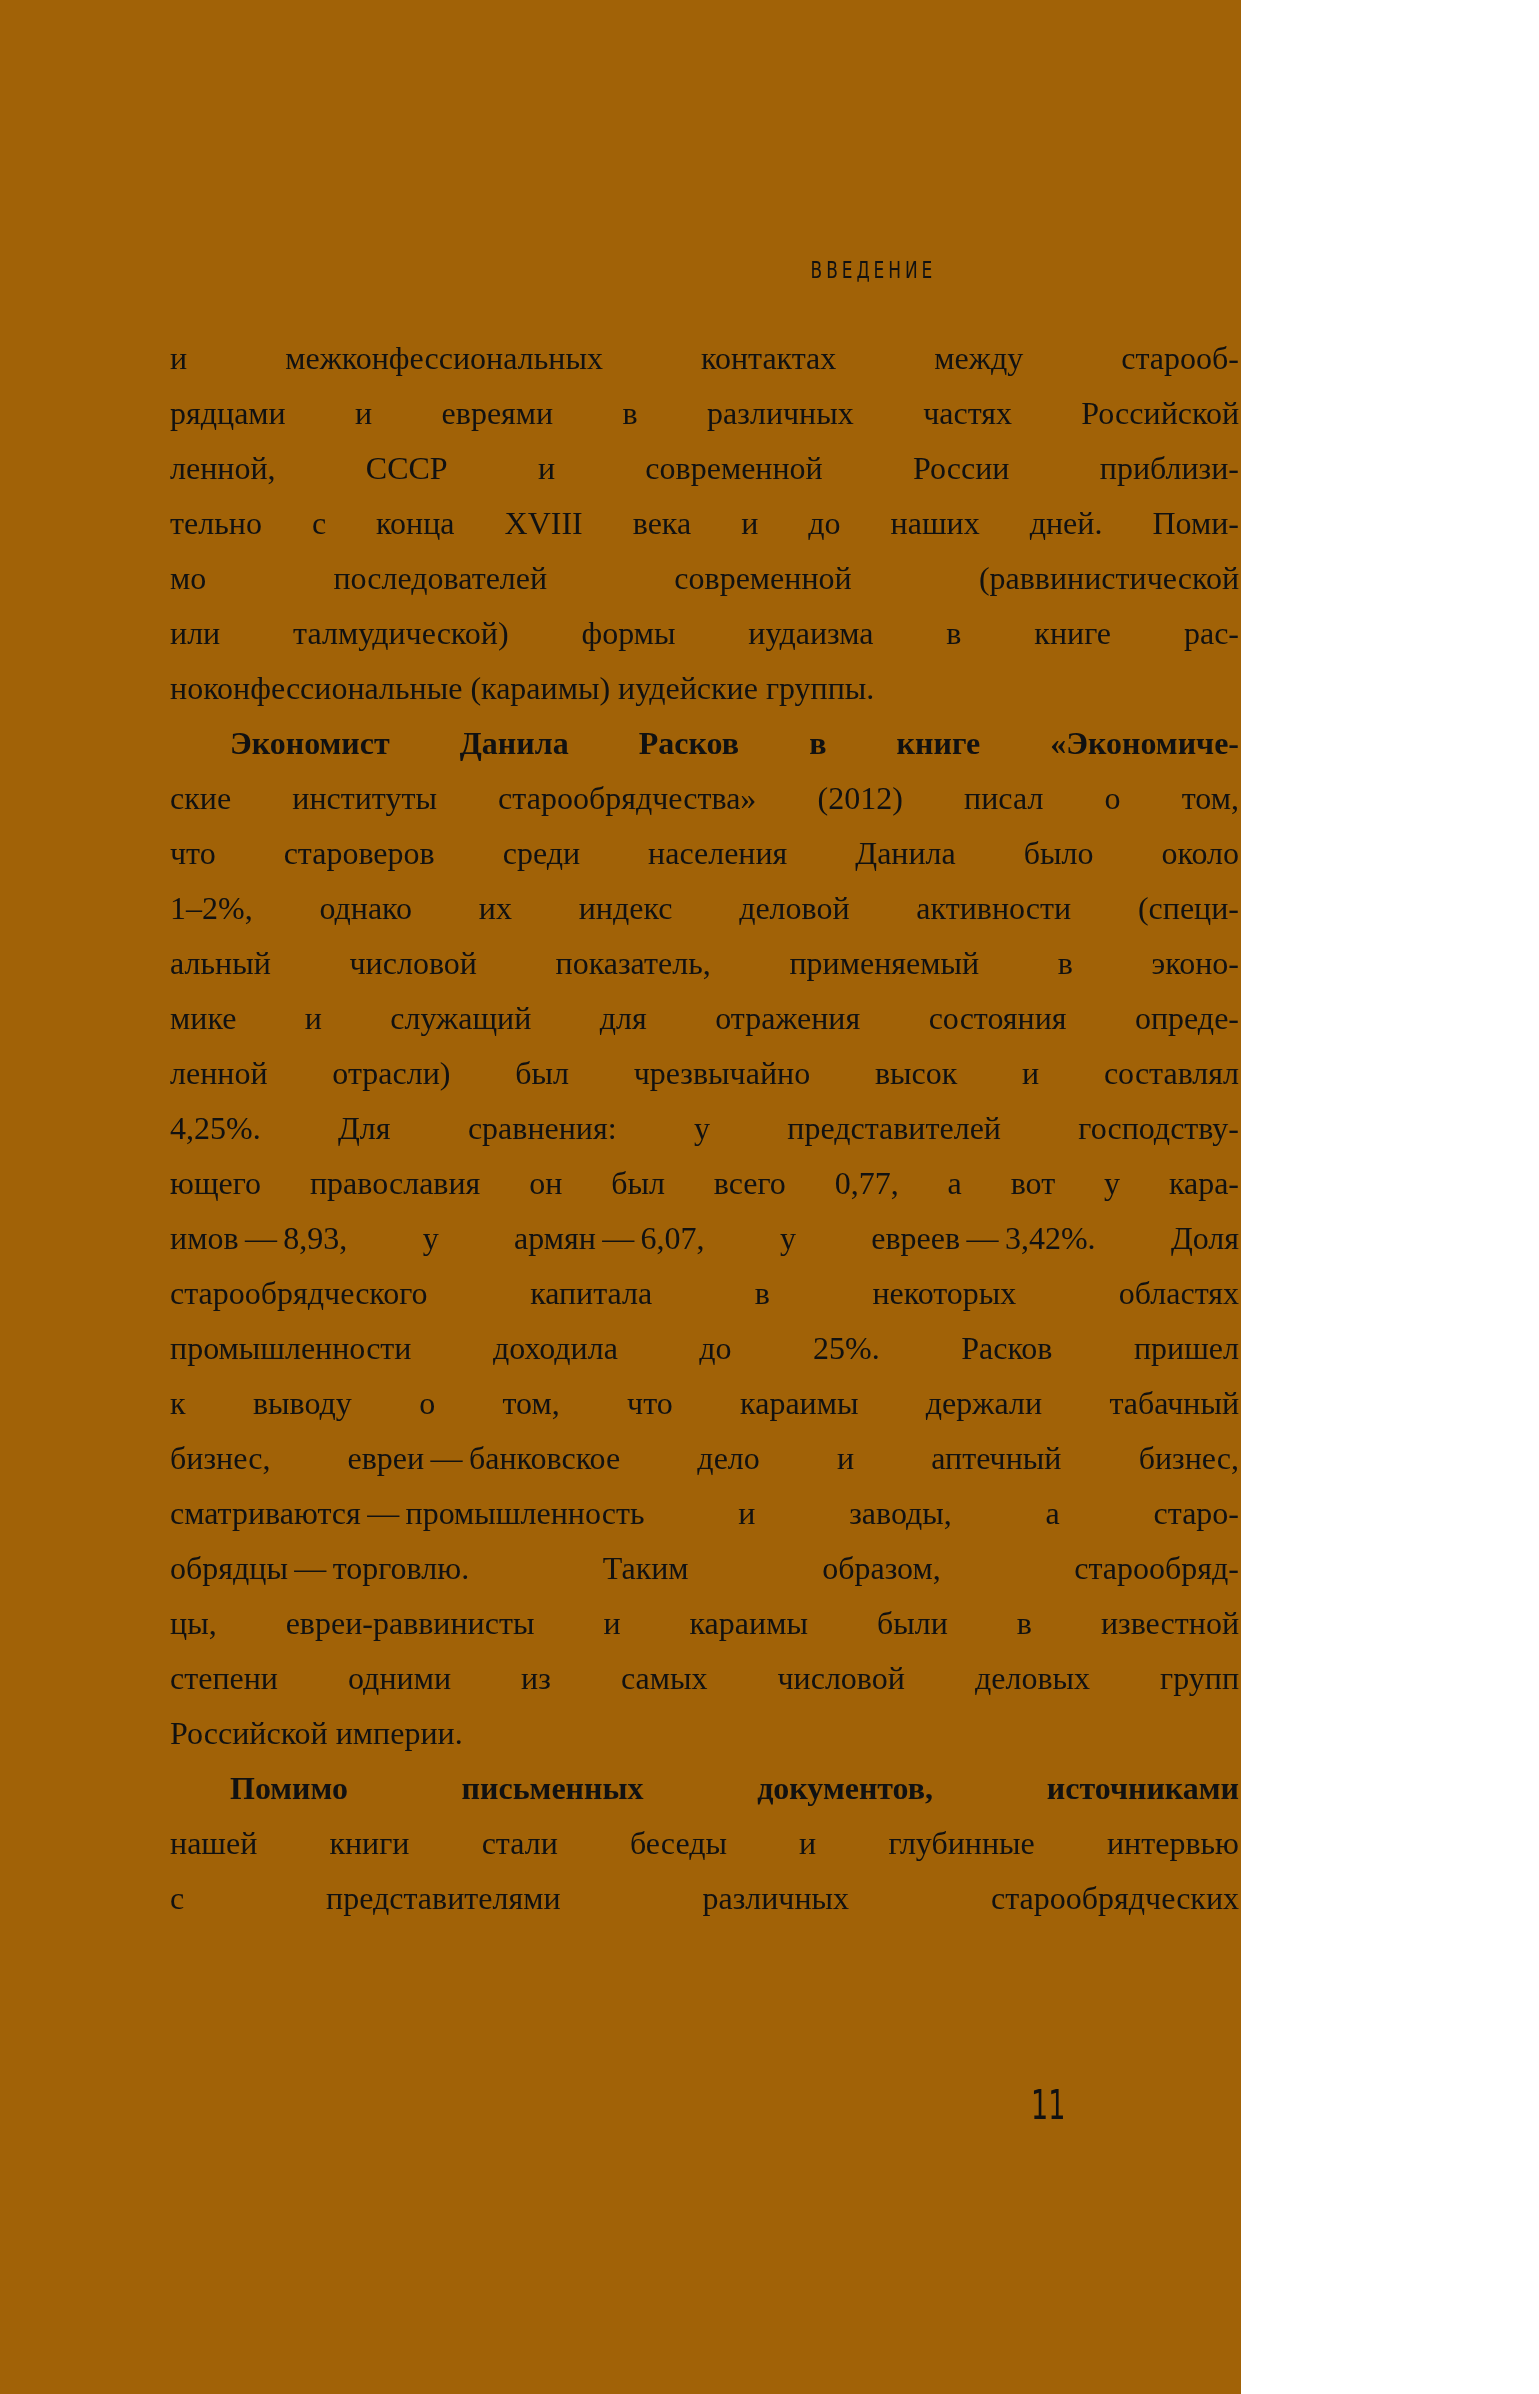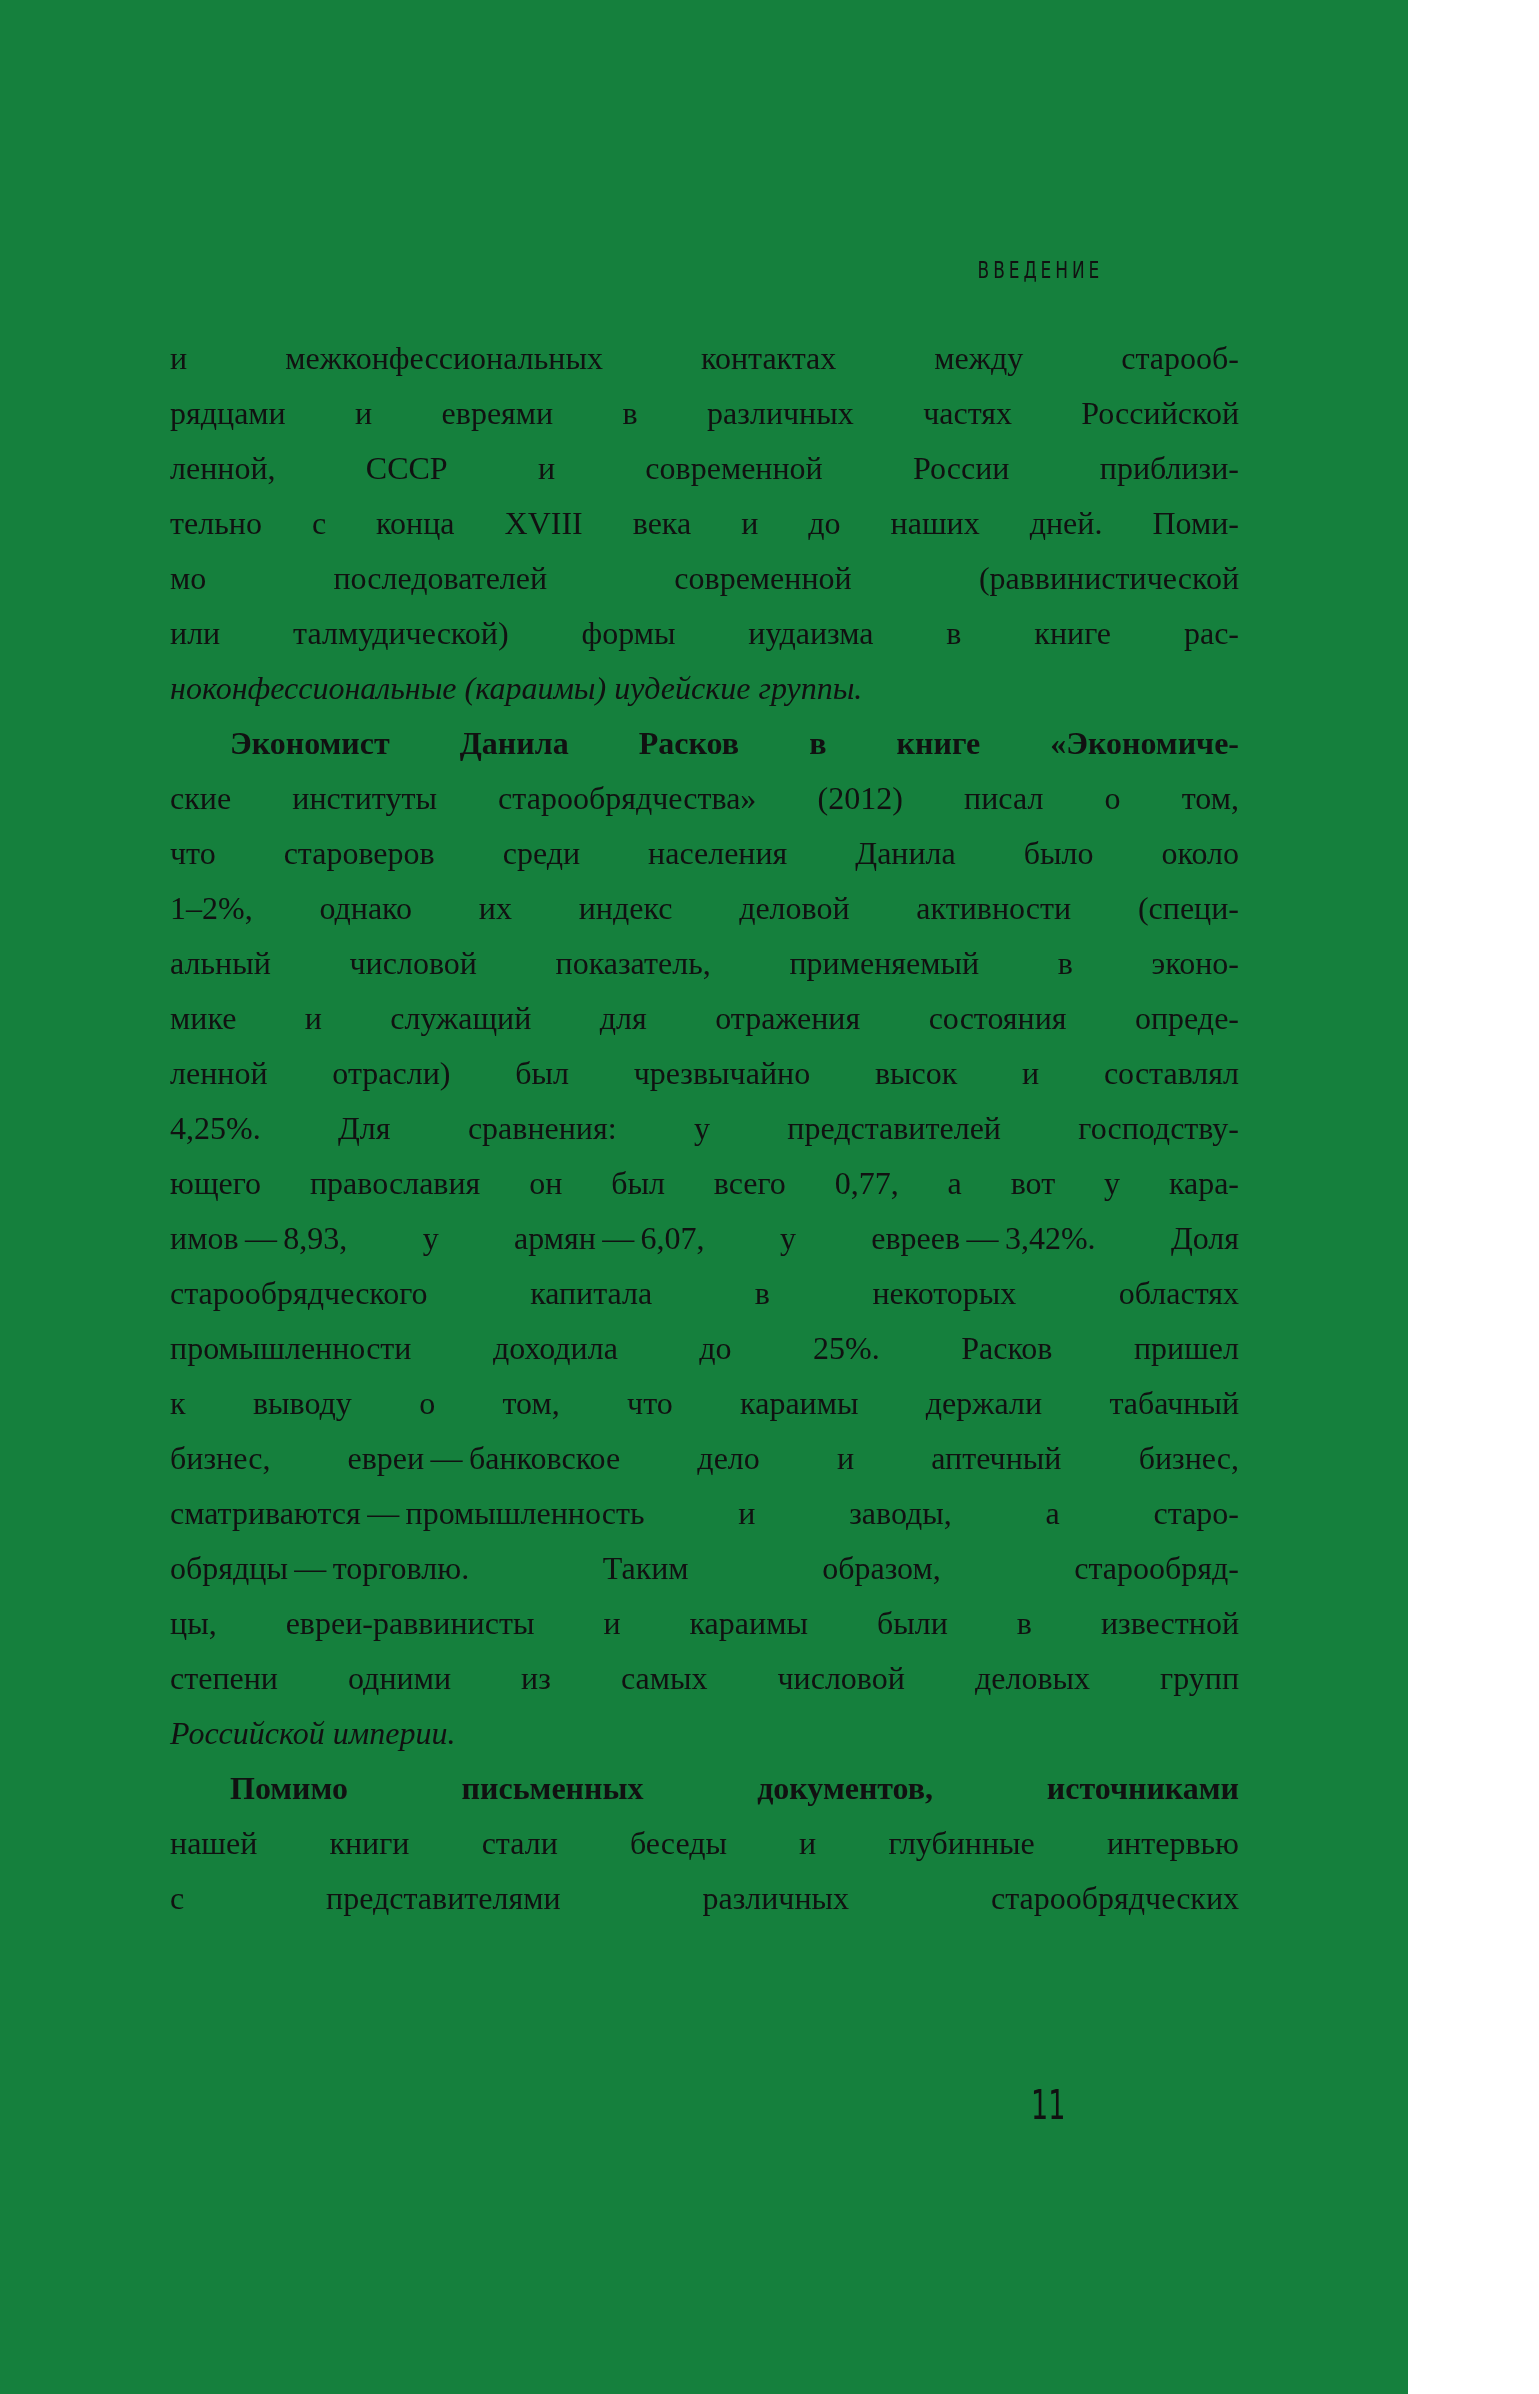--- a/index.html
+++ b/index.html
@@ -1,20 +1,20 @@
 <!DOCTYPE html>
 <html><head>
 <meta charset="utf-8">
 <style>
   html, body { margin: 0; padding: 0; }
   .page {
     position: relative;
-    width: 1408px;
+    width: 1241px;
     height: 2394px;
-    background: #15803d;
+    background: #a16207;
     font-family: "Liberation Serif", "DejaVu Serif", serif;
     color: #111111;
     overflow: hidden;
   }
   .running-header {
     position: absolute;
     top: 257px;
     right: 305px;
     font-family: "DejaVu Sans", "Liberation Sans", sans-serif;
     font-stretch: condensed;
@@ -36,21 +36,20 @@
     font-size: 32px;
     line-height: 55px;
     height: 55px;
     white-space: nowrap;          
     text-align: justify;
     text-align-last: justify;
     color: #111111;
   }
   .line.last {
     text-align-last: left;
-    font-style: italic;
   }
   .line.indent {
     padding-left: 60px;
     font-weight: bold;
   }
   .page-number {
     position: absolute;
     left: 1031px;
     top: 2082px;
     font-family: "DejaVu Sans", "Liberation Sans", sans-serif;

